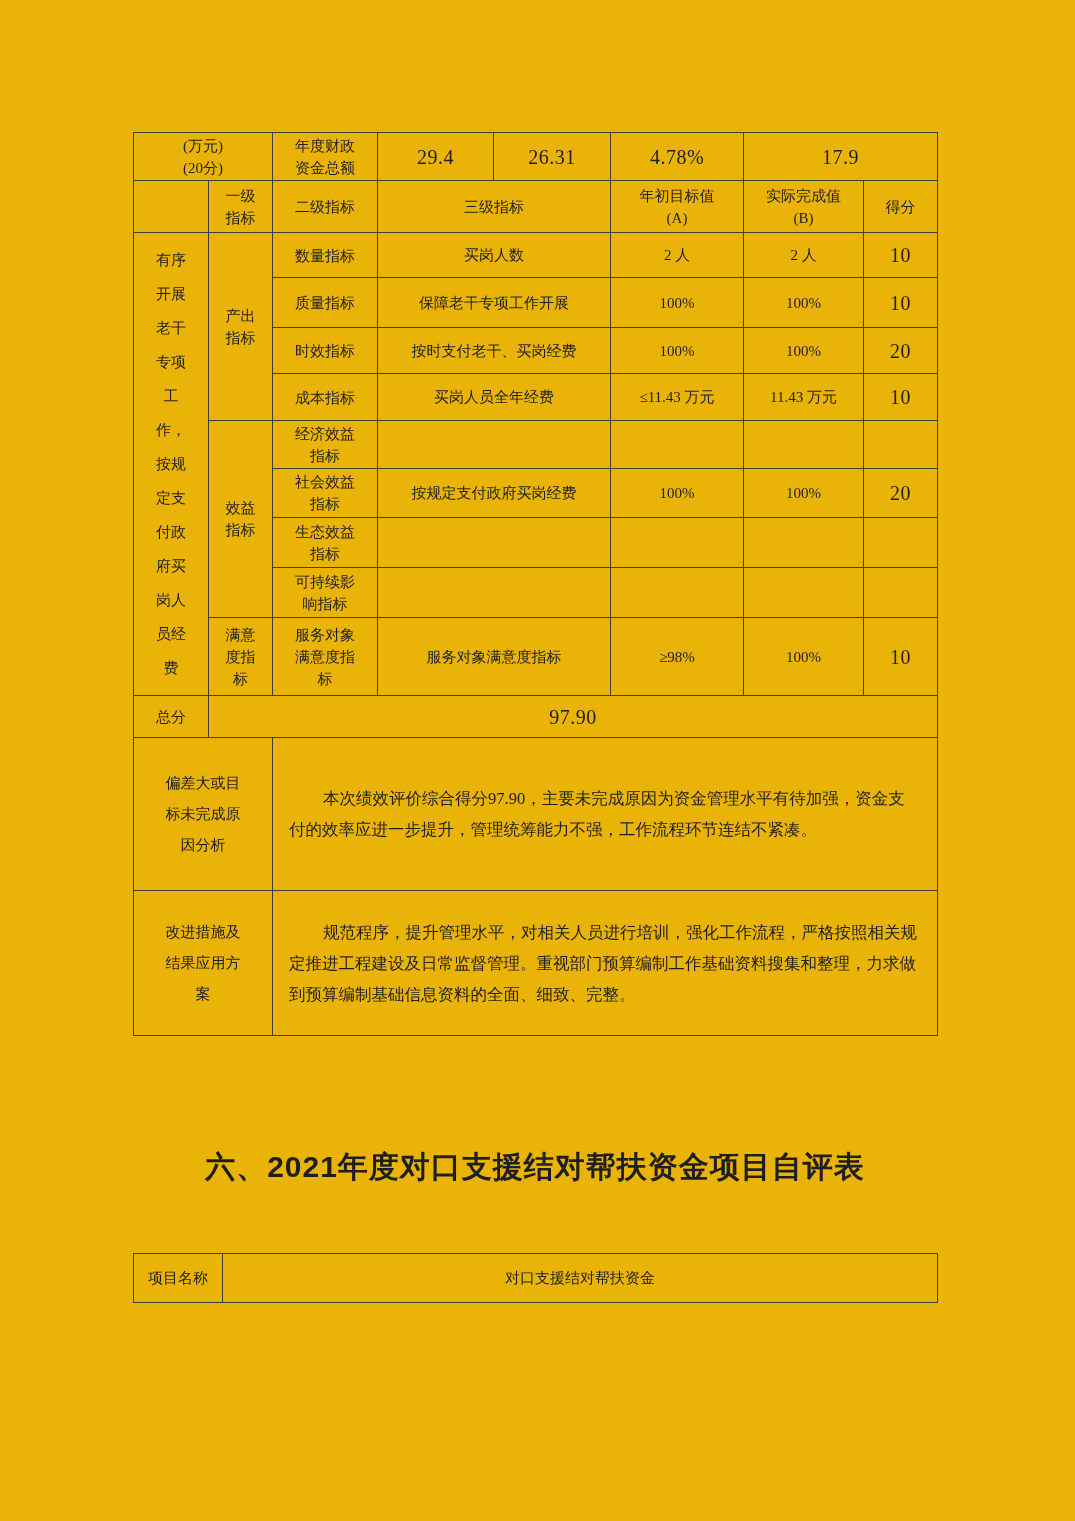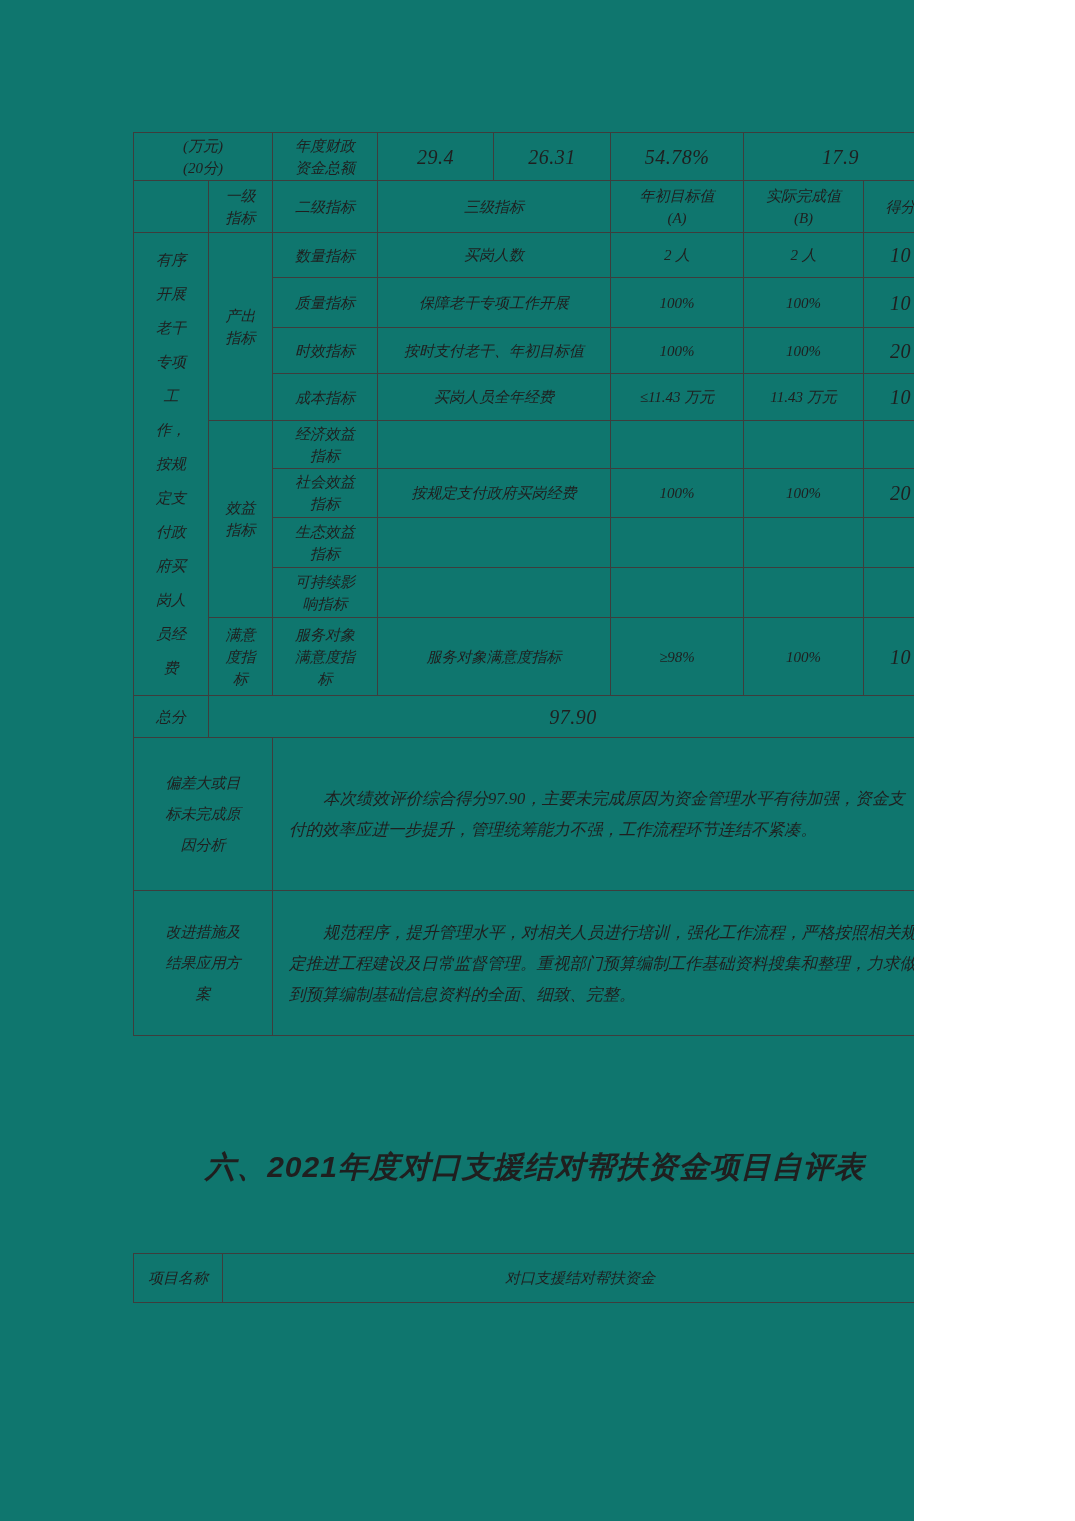--- a/index.html
+++ b/index.html
@@ -1,18 +1,18 @@
 <!DOCTYPE html>
 <html><head>
 <meta charset="utf-8">
 <style>
   html,body{margin:0;padding:0;background:#fff;}
   .page{
-    position:relative;width:914px;height:1521px;background:#0f766e;
-    font-family:"Liberation Serif","DejaVu Serif",serif;color:#1f1f1f;overflow:hidden;font-style:italic;
+    position:relative;width:1075px;height:1521px;background:#eab308;
+    font-family:"Liberation Serif","DejaVu Serif",serif;color:#1f1f1f;overflow:hidden;
   }
   table{border-collapse:collapse;table-layout:fixed;}
   td{
     border:1px solid #3d3d3d;text-align:center;vertical-align:middle;
     font-size:15px;line-height:22px;padding:0;overflow:hidden;
   }
   .main-table{position:absolute;left:133px;top:132px;width:804px;}
   .bottom-table{position:absolute;left:133px;top:1253px;width:804px;}
   .prewrap{white-space:pre-line;}
   .wrapbox{display:inline-block;vertical-align:middle;}
@@ -54,21 +54,21 @@
         <col style="width:74px">
     </colgroup>
 
     <tbody>
         <tr style="height:48px">
       <td colspan="2" class="prewrap">(万元)
 (20分)</td>
       <td><span class="wrapbox w62">年度财政资金总额</span></td>
       <td class="num">29.4</td>
       <td class="num">26.31</td>
-      <td class="num">54.78%</td>
+      <td class="num">4.78%</td>
       <td colspan="2" class="num">17.9</td>
     </tr>
 
     <tr style="height:52px">
       <td></td>
       <td><span class="wrapbox w32">一级指标</span></td>
       <td>二级指标</td>
       <td colspan="2">三级指标</td>
       <td class="prewrap">年初目标值
 (A)</td>
@@ -88,21 +88,21 @@
     </tr>
     <tr style="height:50px">
       <td><span class="wrapbox w62">质量指标</span></td>
       <td colspan="2">保障老干专项工作开展</td>
       <td>100%</td>
       <td>100%</td>
       <td class="num">10</td>
     </tr>
     <tr style="height:46px">
       <td><span class="wrapbox w62">时效指标</span></td>
-      <td colspan="2">按时支付老干、年初目标值</td>
+      <td colspan="2">按时支付老干、买岗经费</td>
       <td>100%</td>
       <td>100%</td>
       <td class="num">20</td>
     </tr>
     <tr style="height:47px">
       <td><span class="wrapbox w62">成本指标</span></td>
       <td colspan="2">买岗人员全年经费</td>
       <td>≤11.43 万元</td>
       <td>11.43 万元</td>
       <td class="num">10</td>

